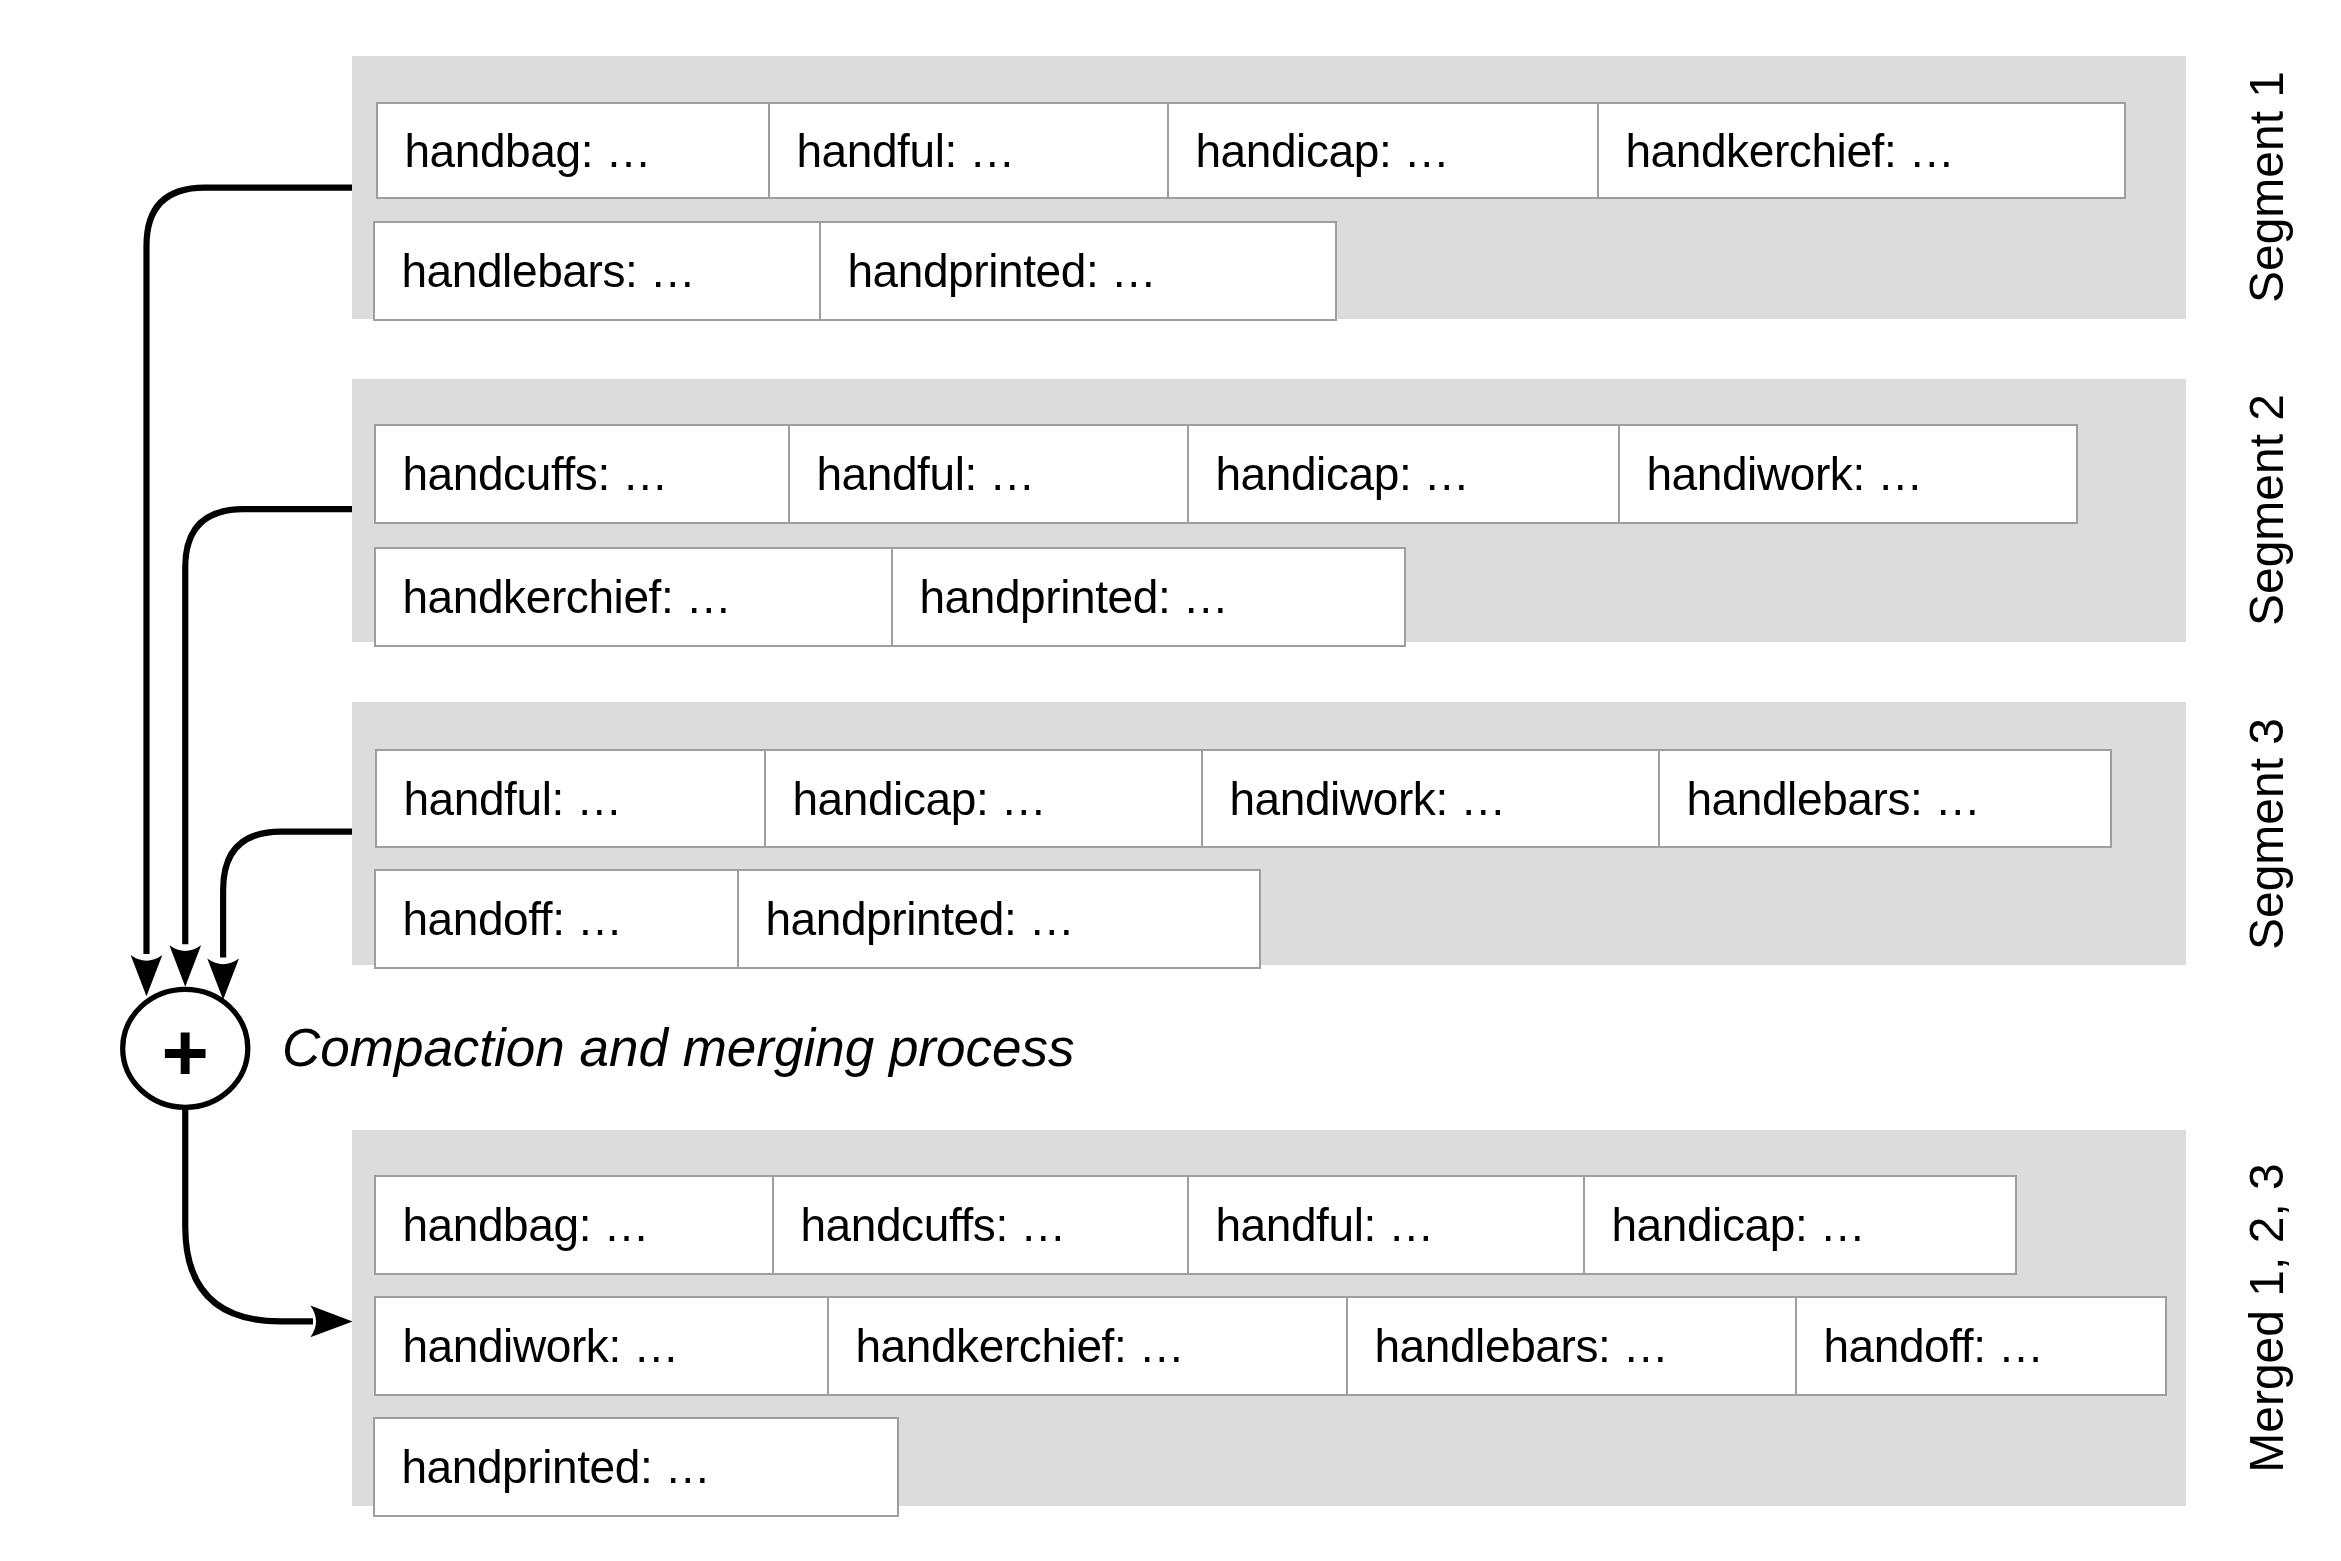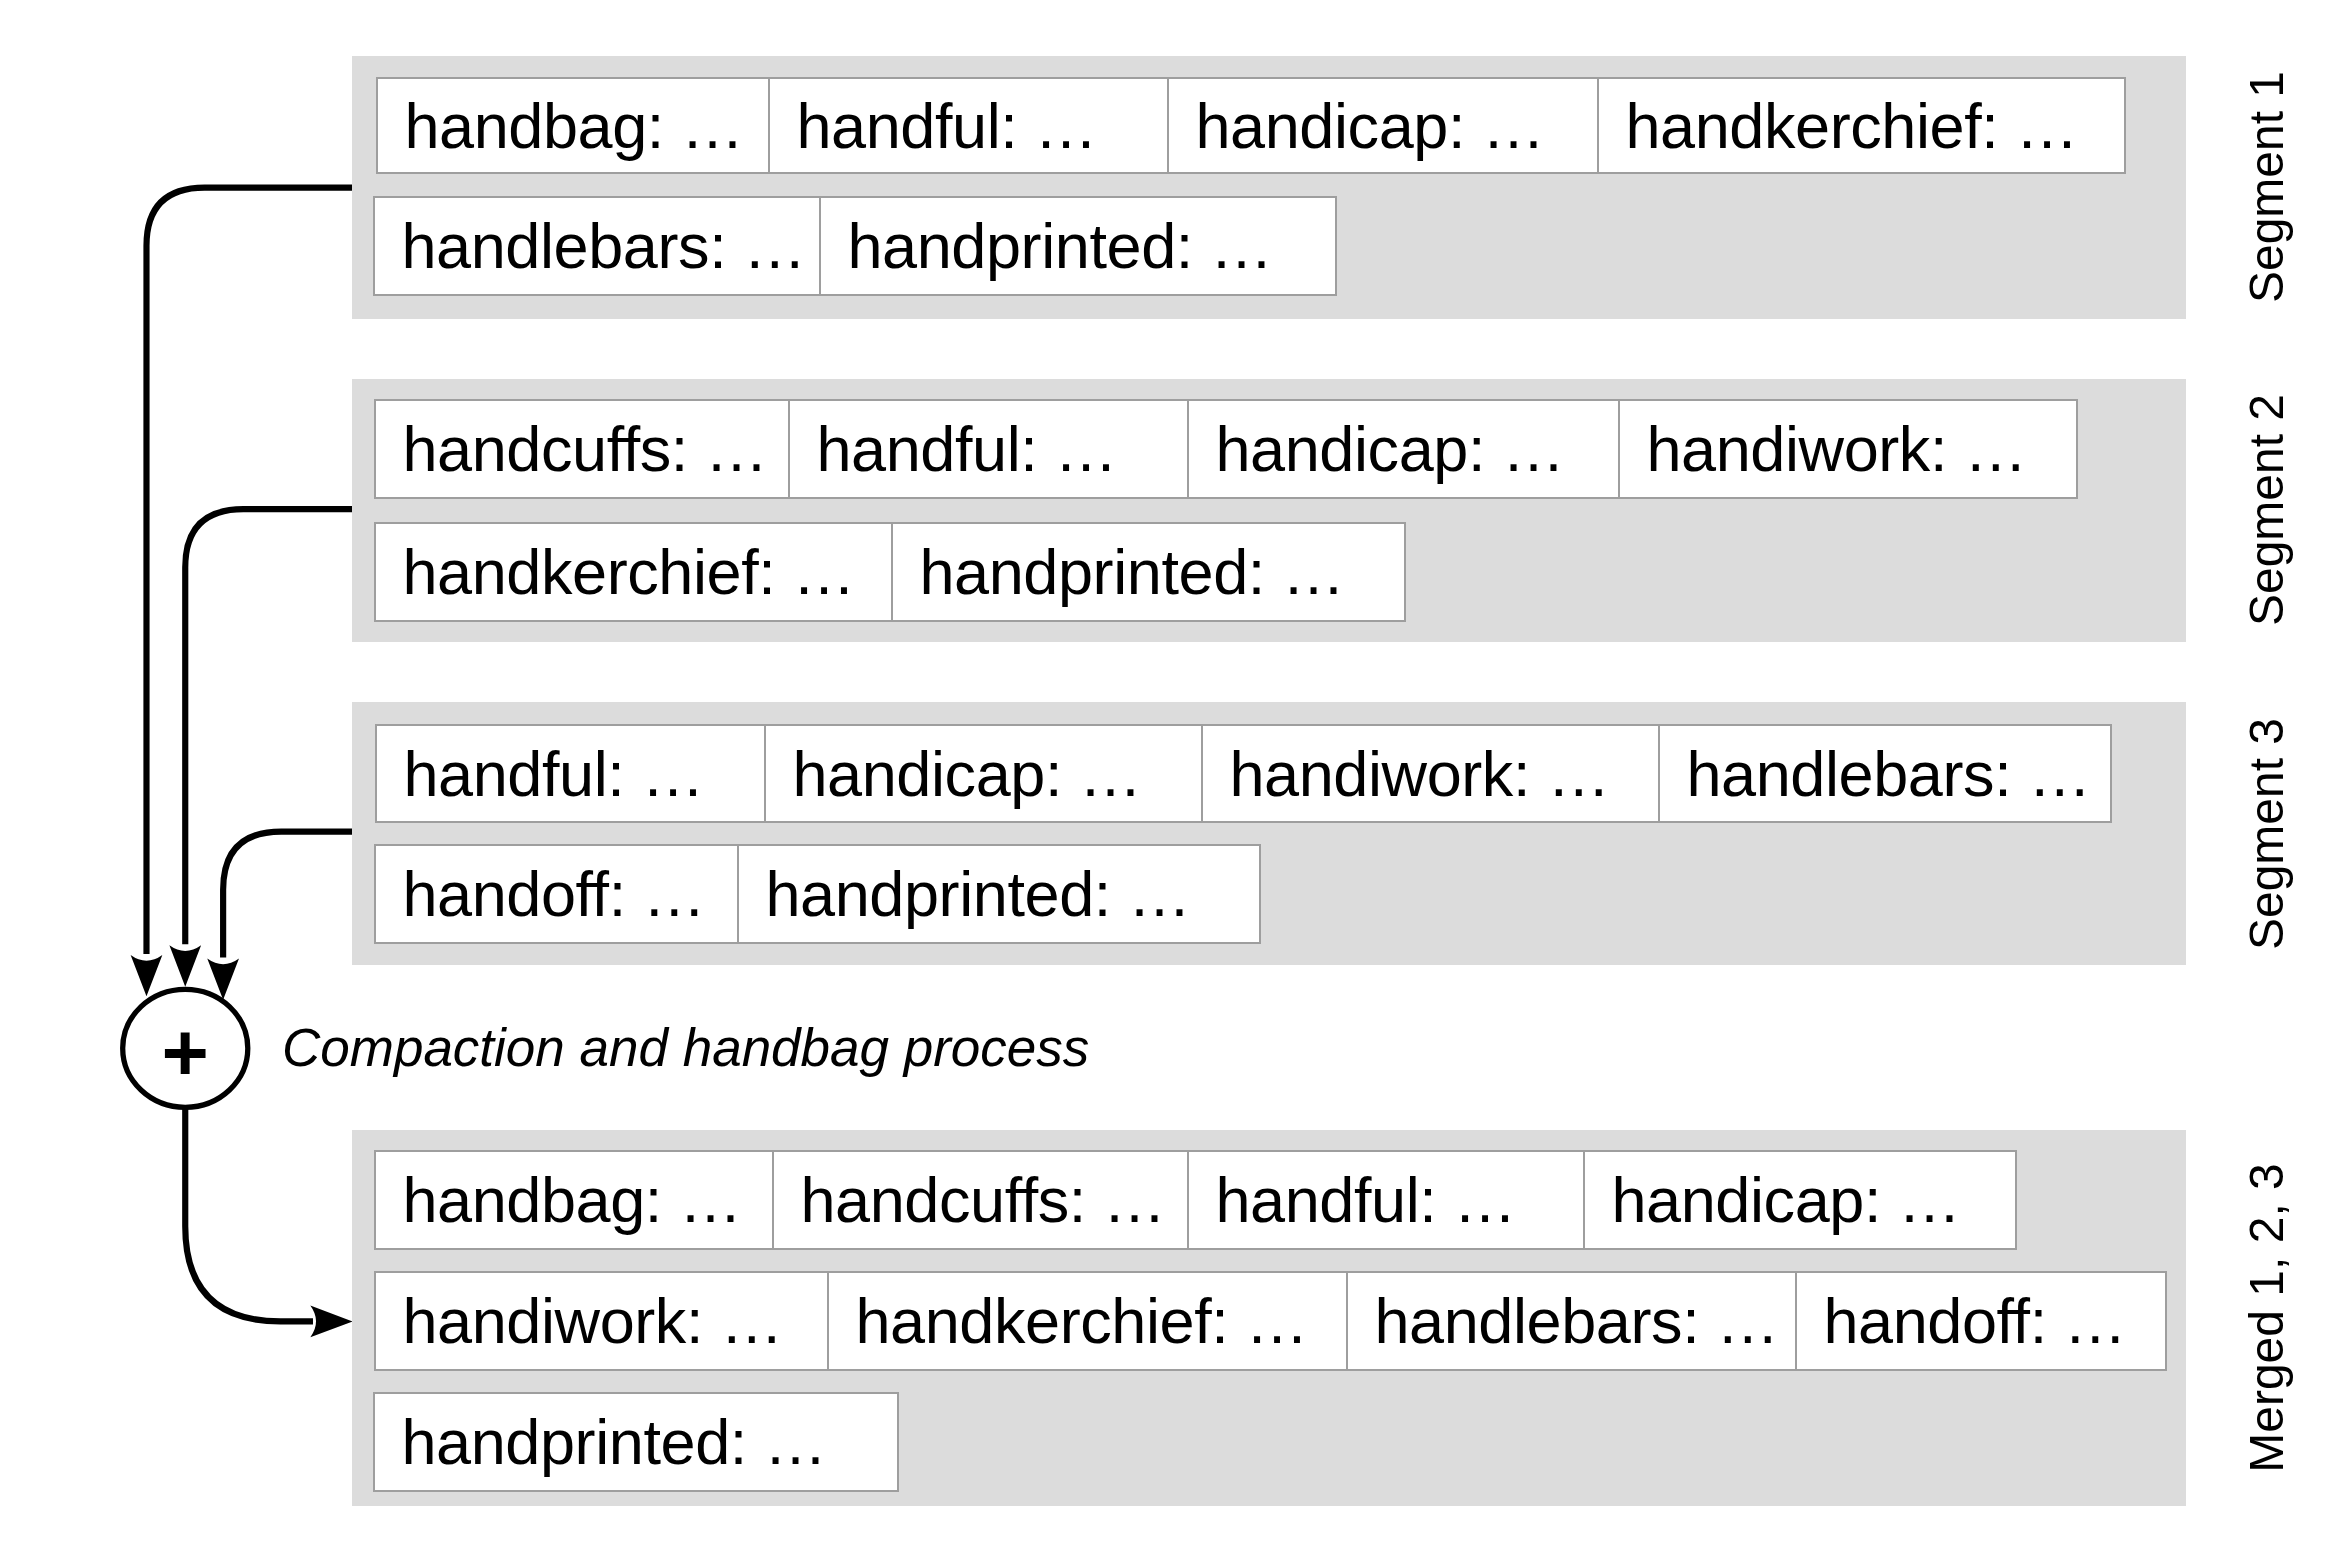--- a/index.html
+++ b/index.html
@@ -27,25 +27,26 @@
     z-index: 2;
   }
   .cell {
     position: absolute;
     background: #ffffff;
     border: 2.6px solid #9e9e9e;
     box-sizing: border-box;
     display: flex;
     align-items: center;
     padding-left: 26.4px;
-    font-size: 63px;
+    font-size: 46px;
     letter-spacing: -0.4px;
     color: #000000;
     white-space: nowrap;
     z-index: 3;
+    margin-top: 25px;
   }
   .side-label {
     position: absolute;
     transform: translate(-50%, -50%) rotate(-90deg);
     transform-origin: center center;
     font-size: 48px;
     color: #000000;
     white-space: nowrap;
     z-index: 2;
   }
@@ -104,21 +105,21 @@
 
   <div class="panel" style="left:352px;top:702px;width:1834px;height:263px"></div>
   <div class="cell" style="left:375px;top:724px;width:391px;height:99px">handful: …</div>
   <div class="cell" style="left:764px;top:724px;width:440px;height:99px">handicap: …</div>
   <div class="cell" style="left:1201px;top:724px;width:460px;height:99px">handiwork: …</div>
   <div class="cell" style="left:1658px;top:724px;width:454px;height:99px">handlebars: …</div>
   <div class="cell" style="left:374px;top:844px;width:367px;height:100px">handoff: …</div>
   <div class="cell" style="left:737px;top:844px;width:524px;height:100px">handprinted: …</div>
   <div class="side-label" style="left:2266px;top:834px">Segment 3</div>
 
-  <div class="caption">Compaction and handbag process</div>
+  <div class="caption">Compaction and merging process</div>
 
   <div class="panel" style="left:352px;top:1130px;width:1834px;height:376px"></div>
   <div class="cell" style="left:374px;top:1150px;width:400px;height:100px">handbag: …</div>
   <div class="cell" style="left:772px;top:1150px;width:418px;height:100px">handcuffs: …</div>
   <div class="cell" style="left:1187px;top:1150px;width:399px;height:100px">handful: …</div>
   <div class="cell" style="left:1583px;top:1150px;width:434px;height:100px">handicap: …</div>
   <div class="cell" style="left:374px;top:1271px;width:456px;height:100px">handiwork: …</div>
   <div class="cell" style="left:827px;top:1271px;width:522px;height:100px">handkerchief: …</div>
   <div class="cell" style="left:1346px;top:1271px;width:451px;height:100px">handlebars: …</div>
   <div class="cell" style="left:1795px;top:1271px;width:372px;height:100px">handoff: …</div>

